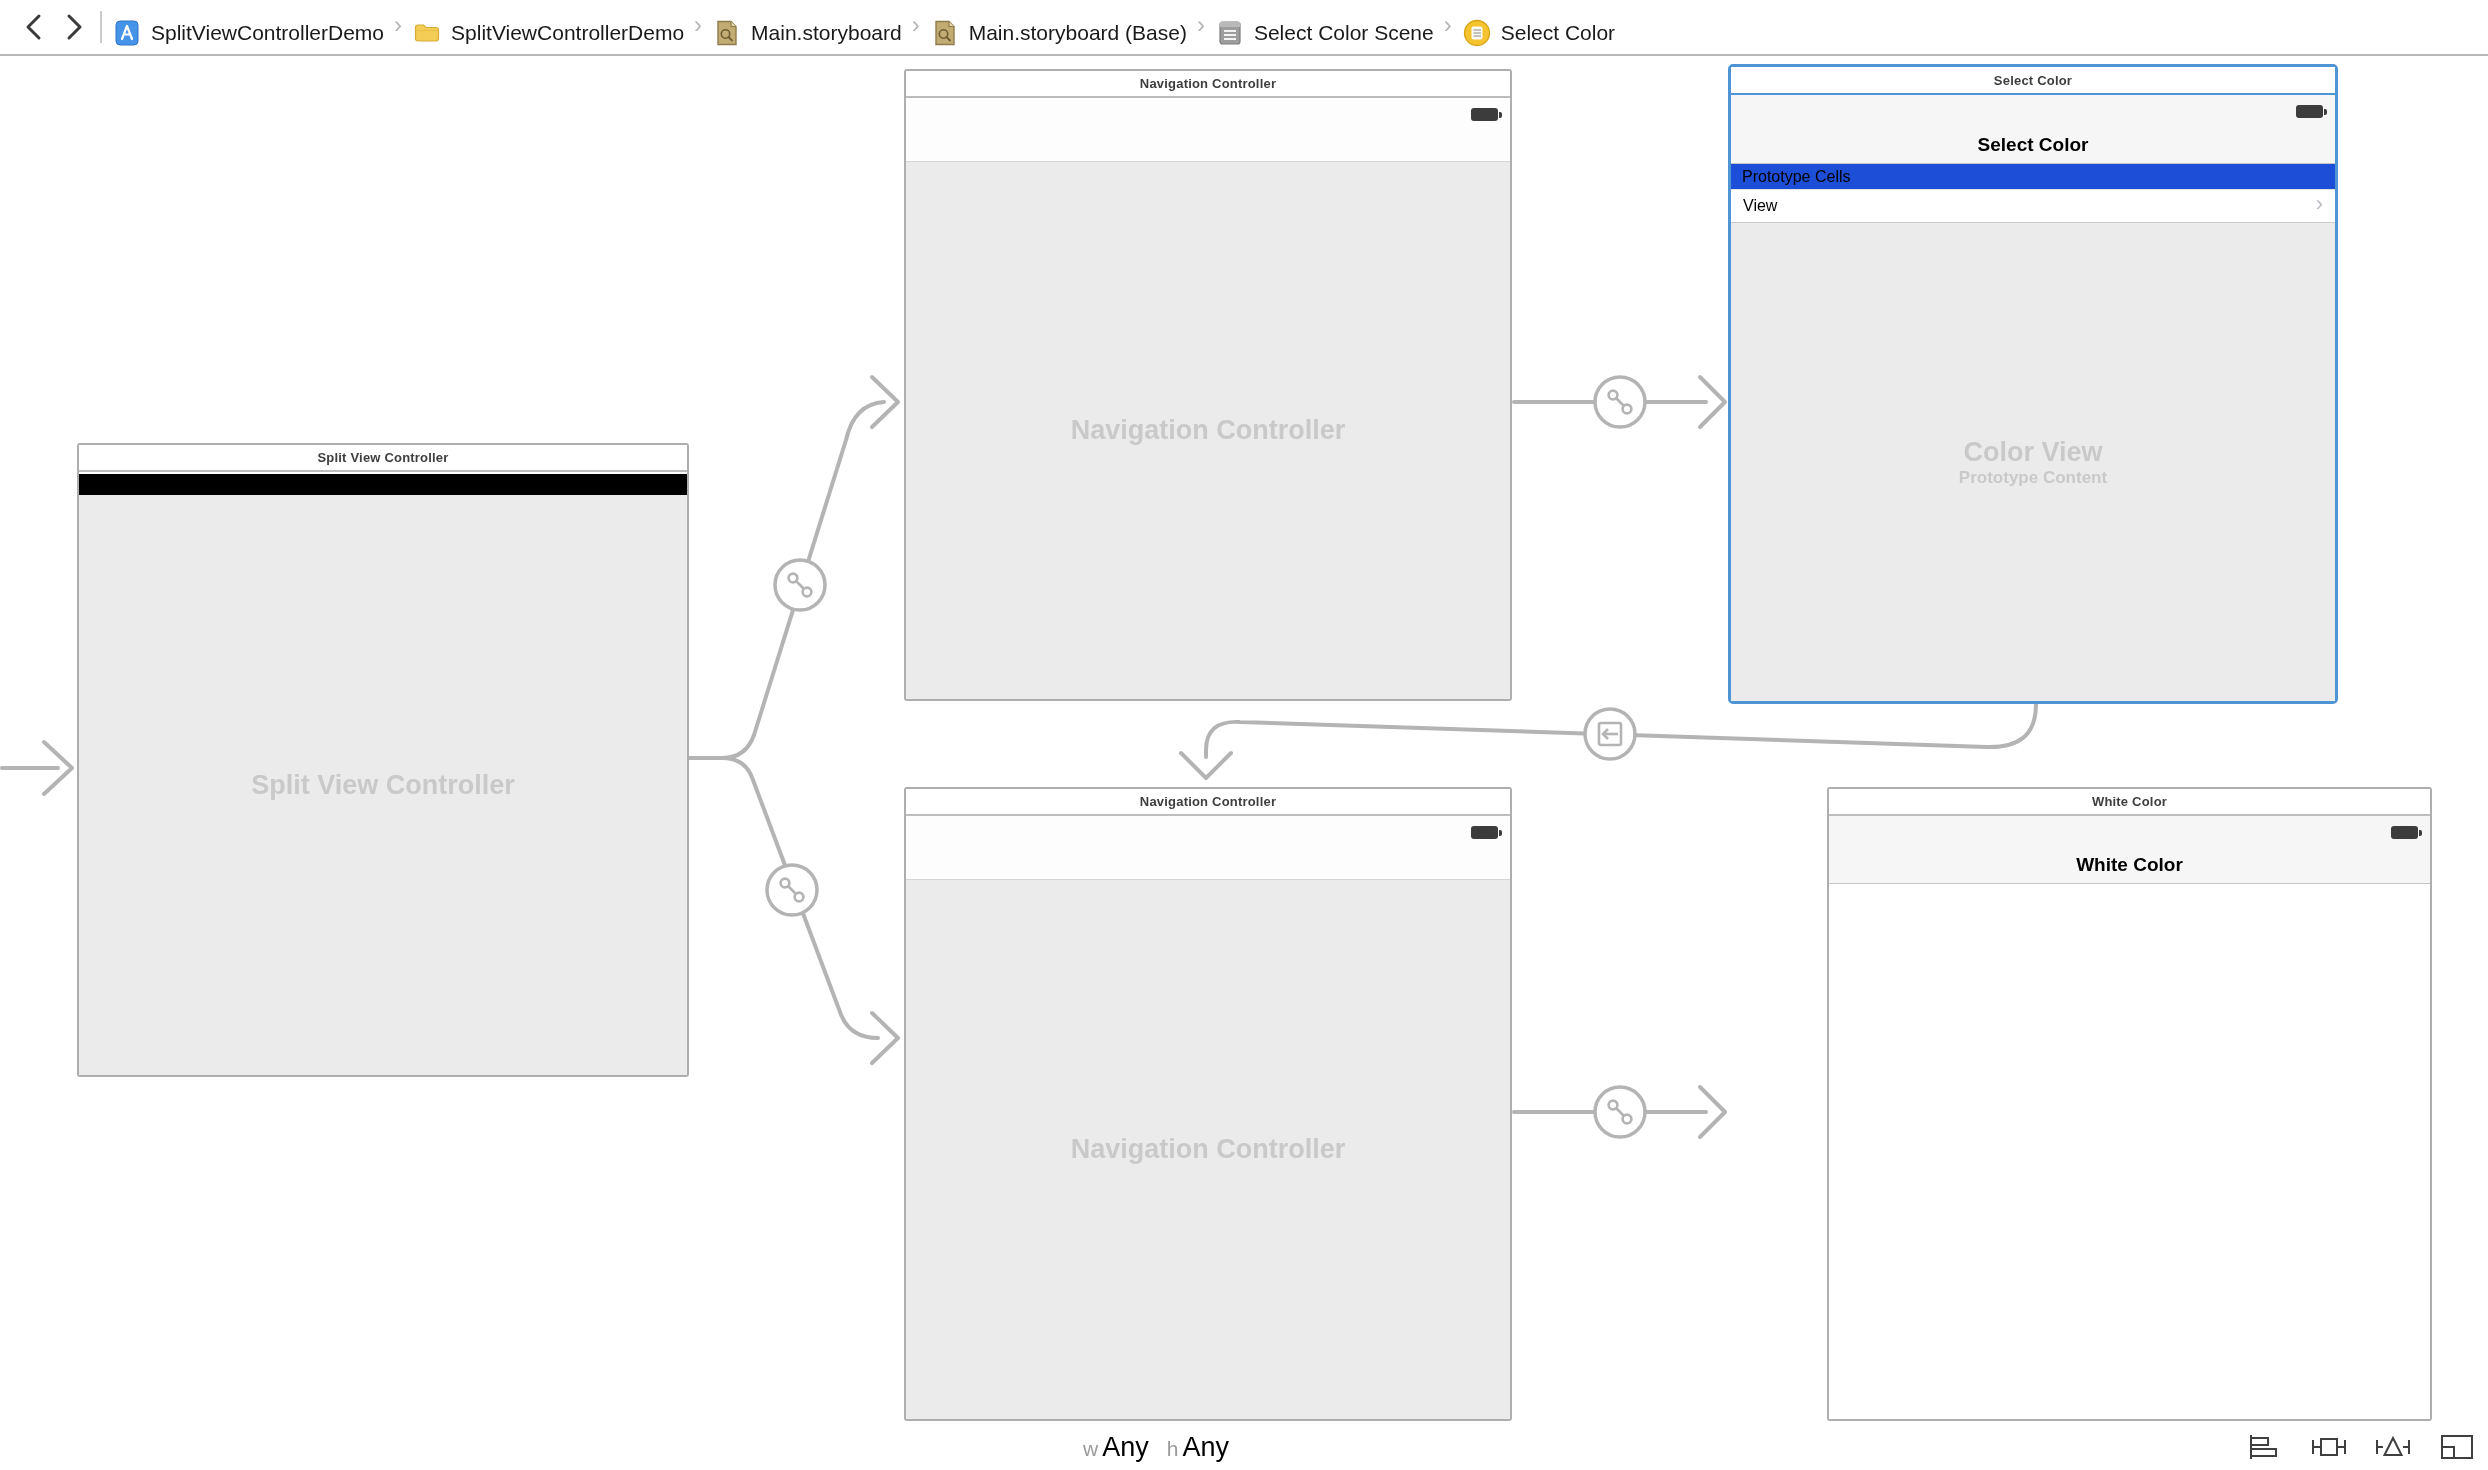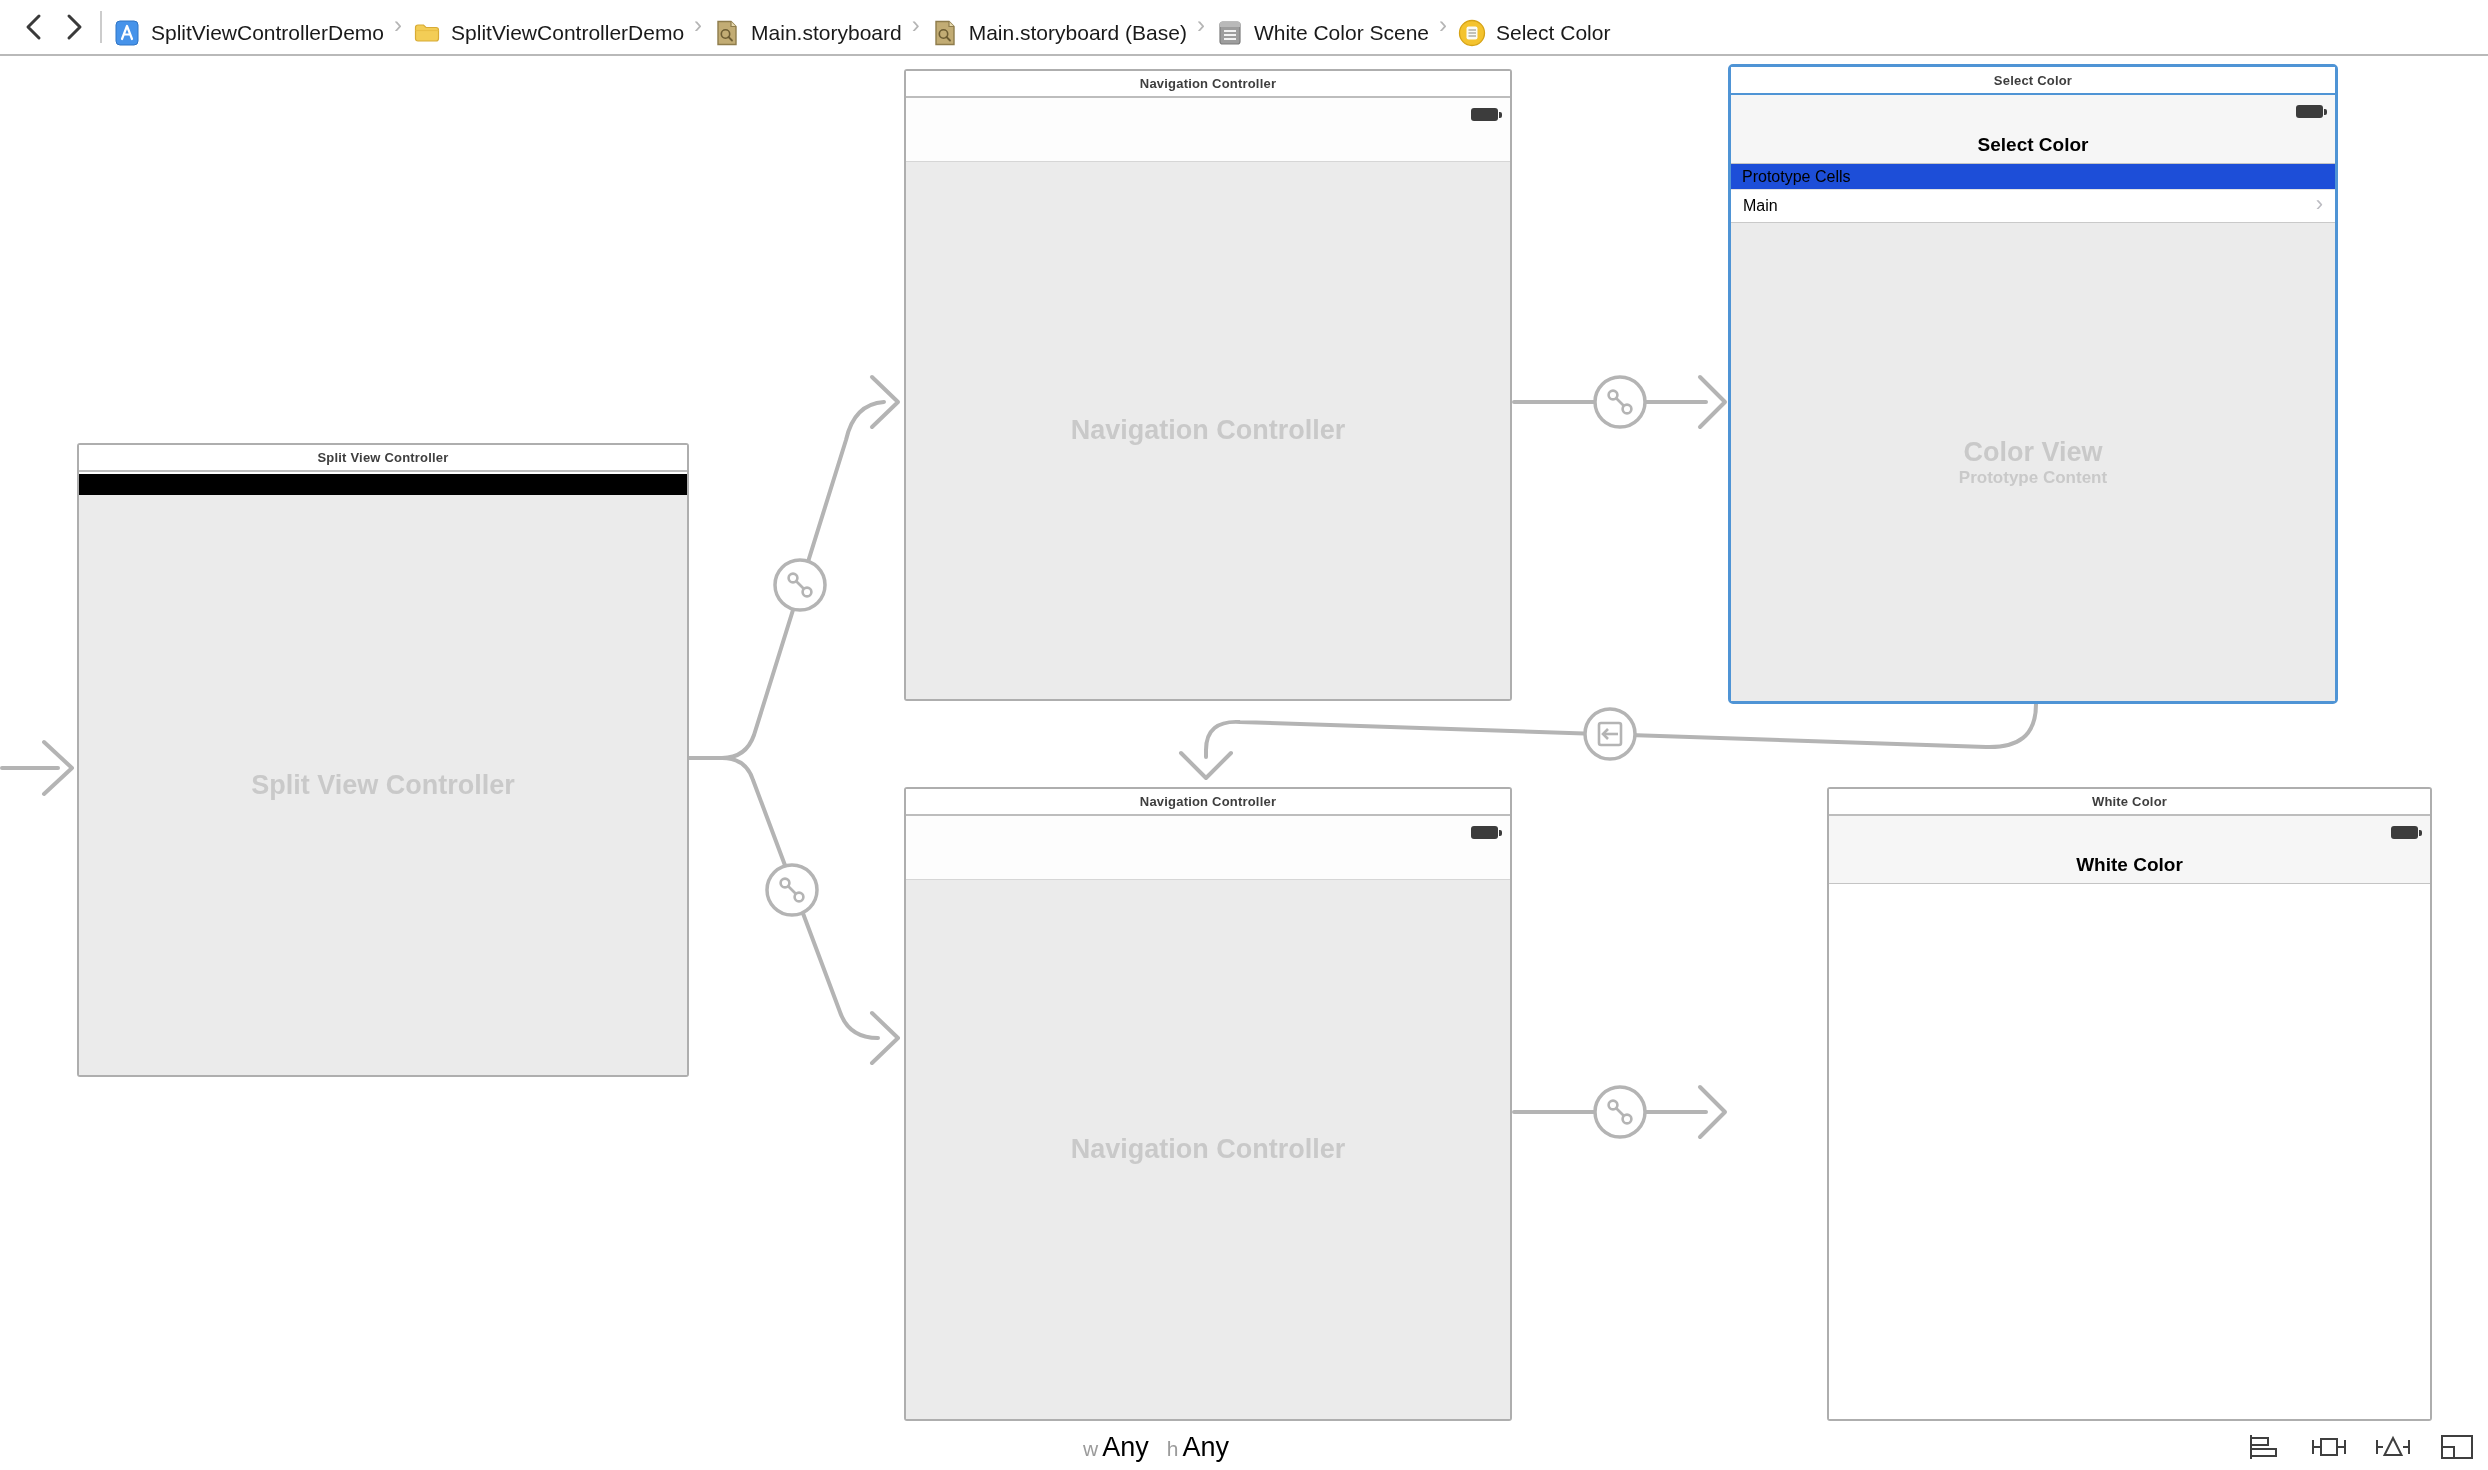--- a/index.html
+++ b/index.html
@@ -130,21 +130,21 @@
   <span class="jb-sep">›</span>
 
   <div class="jb-item">
     <span class="jb-icon">
       <svg width="28" height="28" viewBox="0 0 28 28">
         <rect x="4" y="3" width="20" height="22" rx="2.5" fill="#9d9d9d" stroke="#7c7c7c" stroke-width="1.2"></rect>
         <rect x="4" y="3" width="20" height="5" fill="#b9b9b9"></rect>
         <path d="M8 12 H20 M8 16 H20 M8 20 H20" stroke="#f2f2f2" stroke-width="2"></path>
       </svg>
     </span>
-    <span class="lbl">White Color Scene</span>
+    <span class="lbl">Select Color Scene</span>
   </div>
   <span class="jb-sep">›</span>
 
   <div class="jb-item">
     <span class="jb-icon">
       <svg width="30" height="30" viewBox="0 0 30 30">
         <circle cx="15" cy="15" r="12.5" fill="#f4c32e" stroke="#d6a315" stroke-width="1.3"></circle>
         <rect x="9.5" y="8.5" width="11" height="13" rx="2" fill="#fbfbf6" stroke="#e0c härlig" stroke-width="0"></rect>
         <path d="M11.5 12 H19 M11.5 15 H19 M11.5 18 H19" stroke="#b0b0a6" stroke-width="1.6"></path>
       </svg>
@@ -259,21 +259,21 @@
       <span>Select Color</span>
     </div>
     <div class="navbar tinted" style="height:69px">
       <div class="battery"></div>
       <div class="nav-title">Select Color</div>
     </div>
     <div class="section-row">
       <span>Prototype Cells</span>
     </div>
     <div class="cell-row">
-      <span>Main</span>
+      <span>View</span>
       <span class="chev">›</span>
     </div>
     <div class="vc-body">
       <span class="ghost">Color View</span>
       <span class="ghost-sub">Prototype Content</span>
     </div>
   </div>
 
   <div class="scene" style="left:904px;top:787px;width:608px;height:634px">
     <div class="scene-header">

